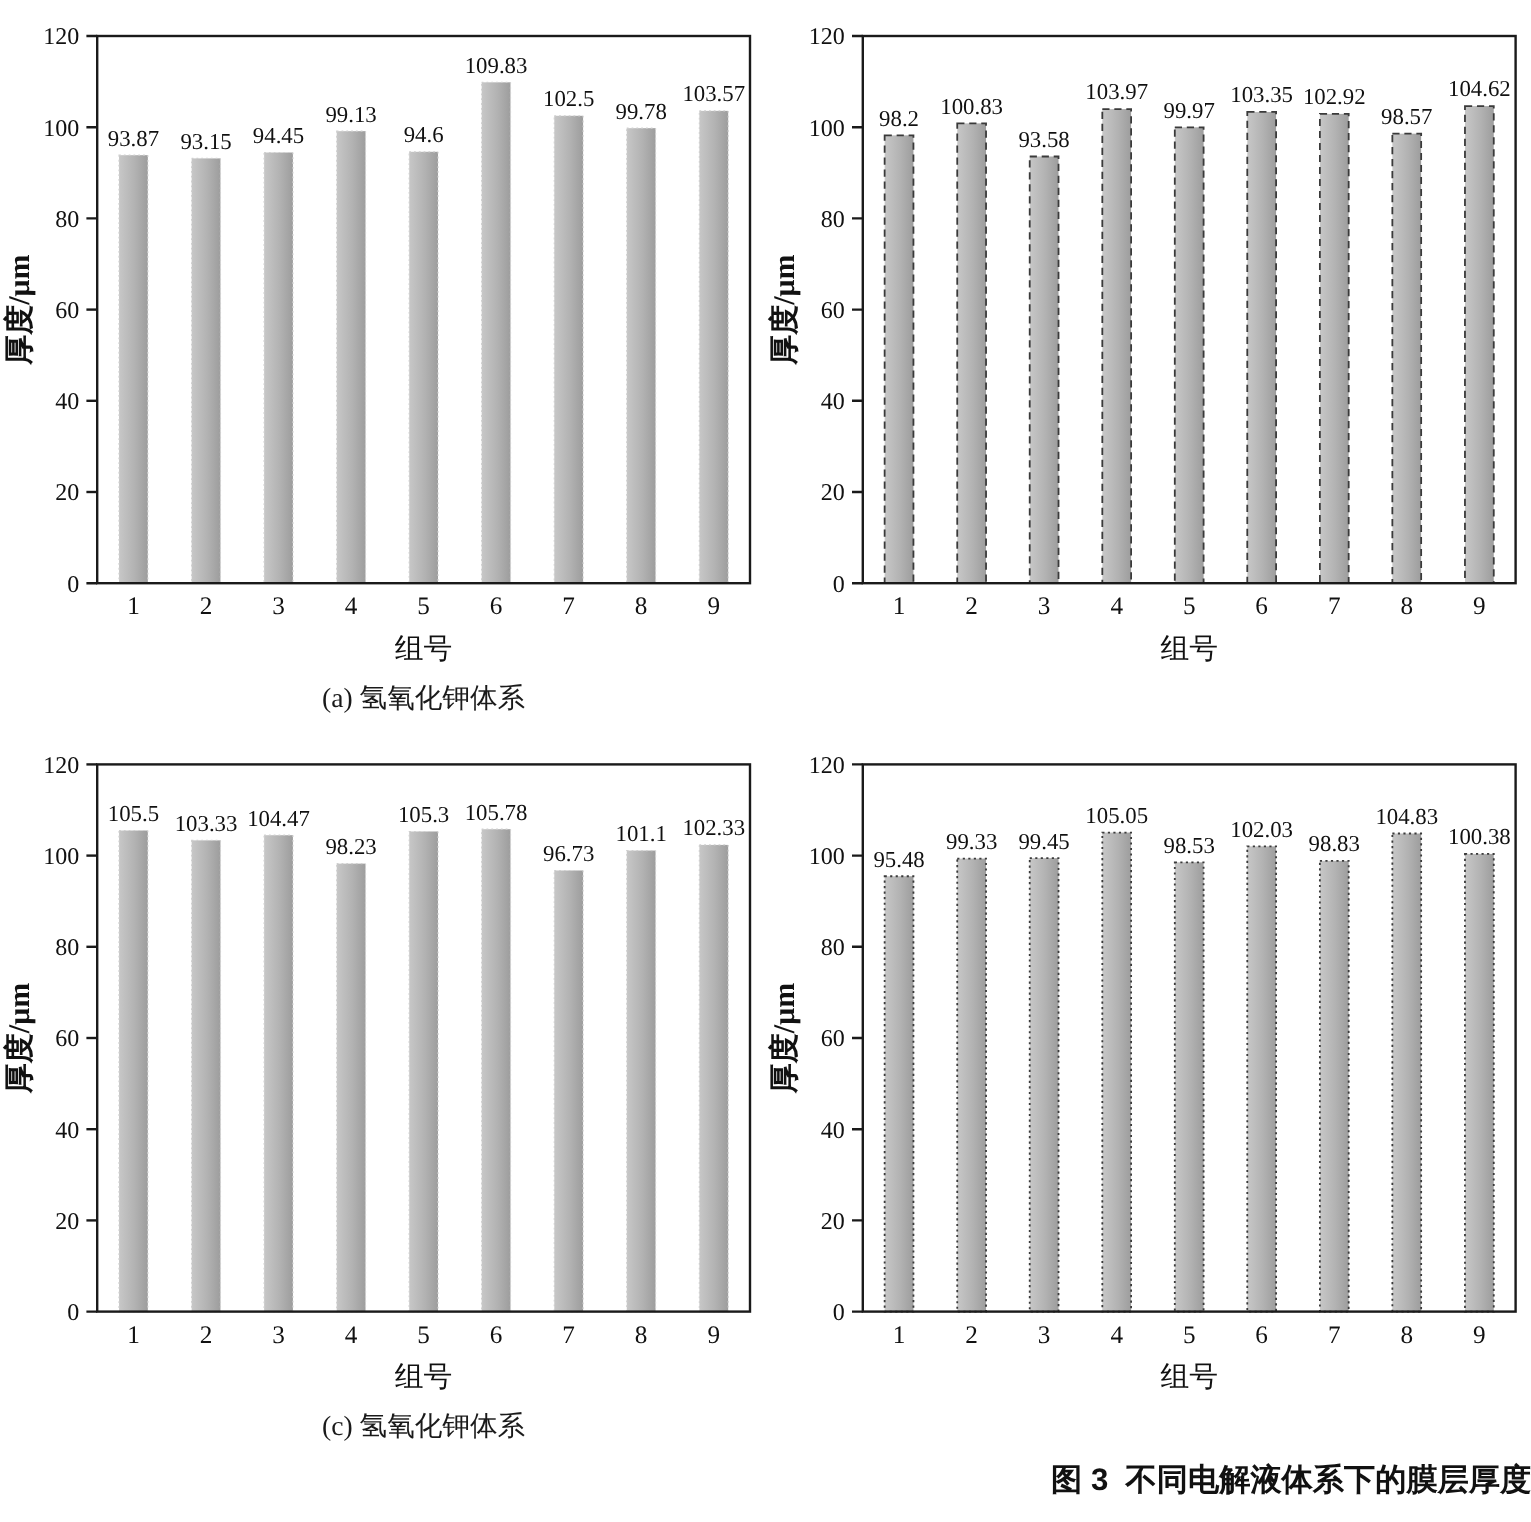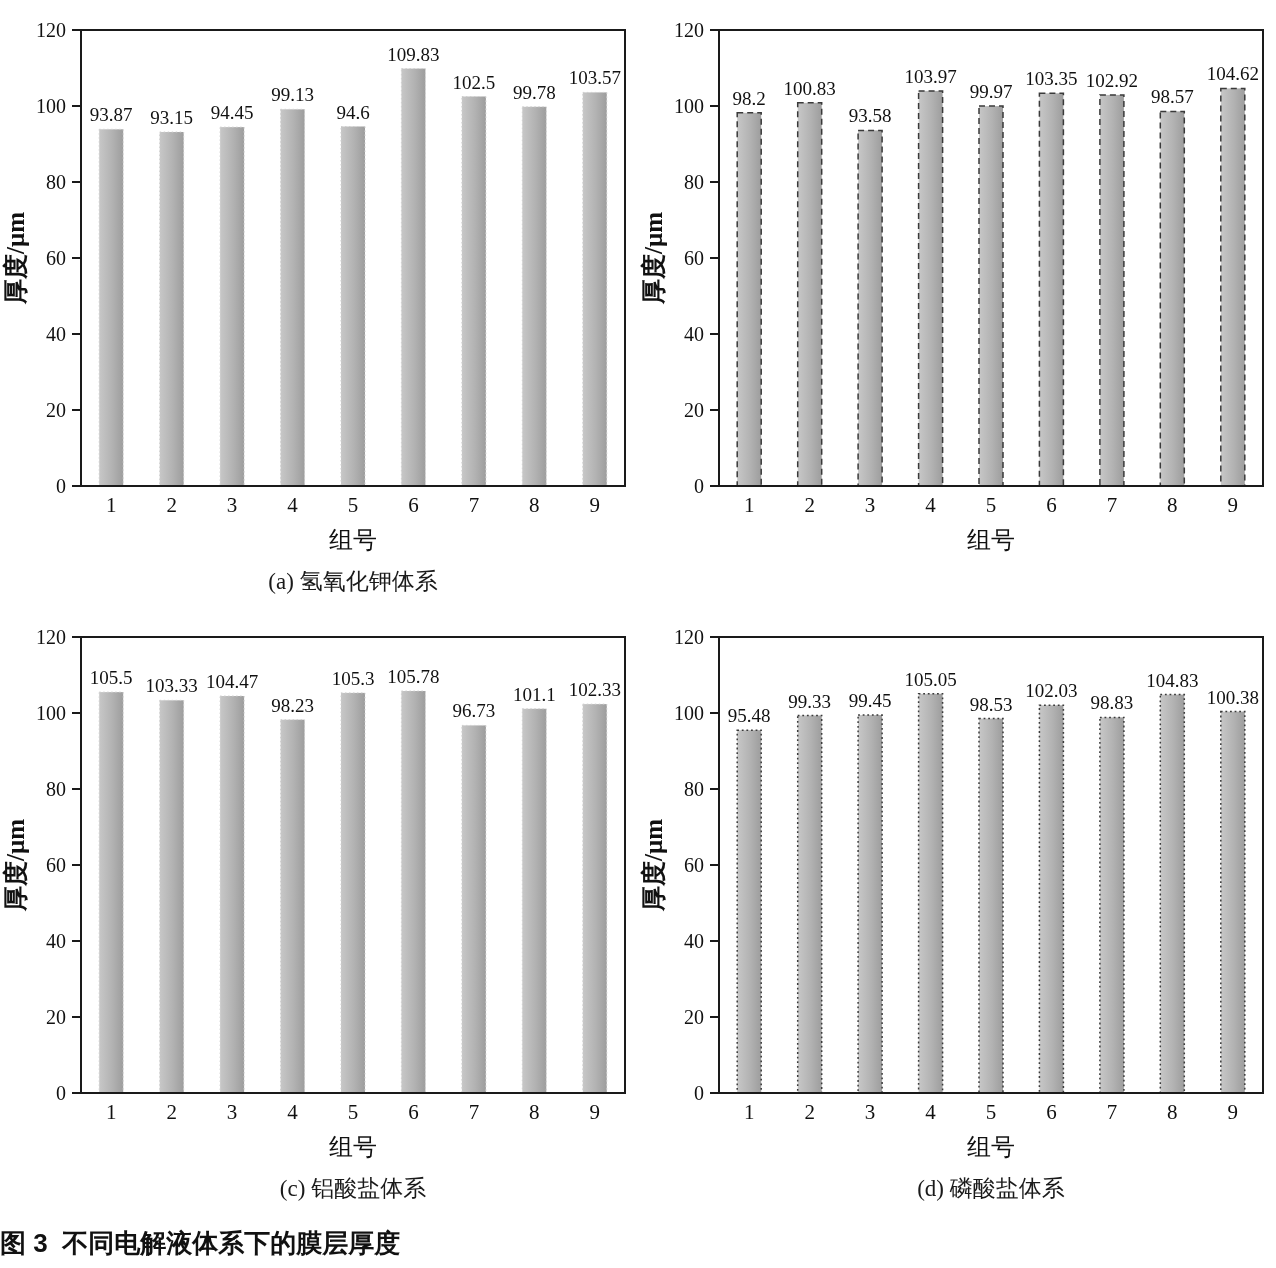--- a/index.html
+++ b/index.html
@@ -20,25 +20,24 @@
     width:544px;              
     margin-left:81px;         
     text-align:center;
     font-size:23px;
     margin-top:12px;
     margin-bottom:12px;
     white-space:pre;
     color:#1a1a1a;
   }
   .fig-title-zh{
-    text-align:left;
+    text-align:right;
     font-family:"Liberation Sans", sans-serif;
     font-weight:bold;
     font-size:26px;
-    margin-top:10px;
     white-space:pre;
     color:#111;
   }
   .fig-title-en{
     text-align:center;
     font-family:"Liberation Serif", serif;
     font-size:23px;
     margin-top:16px;
     white-space:pre;
     color:#111;
@@ -214,21 +213,21 @@
           <text x="66" y="263.0" text-anchor="end" font-size="20">60</text>
           <line x1="72" y1="180.0" x2="81" y2="180.0" stroke="#1a1a1a" stroke-width="2"></line>
           <text x="66" y="187.0" text-anchor="end" font-size="20">80</text>
           <line x1="72" y1="104.0" x2="81" y2="104.0" stroke="#1a1a1a" stroke-width="2"></line>
           <text x="66" y="111.0" text-anchor="end" font-size="20">100</text>
           <line x1="72" y1="28.0" x2="81" y2="28.0" stroke="#1a1a1a" stroke-width="2"></line>
           <text x="66" y="35.0" text-anchor="end" font-size="20">120</text>
           <text x="24" y="256" text-anchor="middle" font-size="25" font-weight="bold" transform="rotate(-90 24 256)">厚度/μm</text>
           <text x="353" y="546" text-anchor="middle" font-size="24">组号</text>
         </svg>
-      <figcaption>(c) 铝酸盐体系</figcaption>
+      <figcaption>(c) 氢氧化钾体系</figcaption>
     </figure>
 
     <figure class="subplot">
       <svg class="chart" width="638" height="552" viewBox="0 0 638 552">
           <defs>
             <linearGradient id="barGrad-d" x1="0" y1="0" x2="1" y2="0">
               <stop offset="0%" stop-color="#c7c7c7"></stop>
               <stop offset="55%" stop-color="#b2b2b2"></stop>
               <stop offset="100%" stop-color="#9d9d9d"></stop>
             </linearGradient>
@@ -271,20 +270,19 @@
           <text x="66" y="263.0" text-anchor="end" font-size="20">60</text>
           <line x1="72" y1="180.0" x2="81" y2="180.0" stroke="#1a1a1a" stroke-width="2"></line>
           <text x="66" y="187.0" text-anchor="end" font-size="20">80</text>
           <line x1="72" y1="104.0" x2="81" y2="104.0" stroke="#1a1a1a" stroke-width="2"></line>
           <text x="66" y="111.0" text-anchor="end" font-size="20">100</text>
           <line x1="72" y1="28.0" x2="81" y2="28.0" stroke="#1a1a1a" stroke-width="2"></line>
           <text x="66" y="35.0" text-anchor="end" font-size="20">120</text>
           <text x="24" y="256" text-anchor="middle" font-size="25" font-weight="bold" transform="rotate(-90 24 256)">厚度/μm</text>
           <text x="353" y="546" text-anchor="middle" font-size="24">组号</text>
         </svg>
-      <figcaption>(d) 磷酸盐体系</figcaption>
     </figure>
 
   </div>
 
   <div class="fig-title-zh">图 3  不同电解液体系下的膜层厚度</div>
   <div class="fig-title-en">Fig. 3   Coating thickness under different electrolyte systems</div>
 </div>
 
 </body></html>

